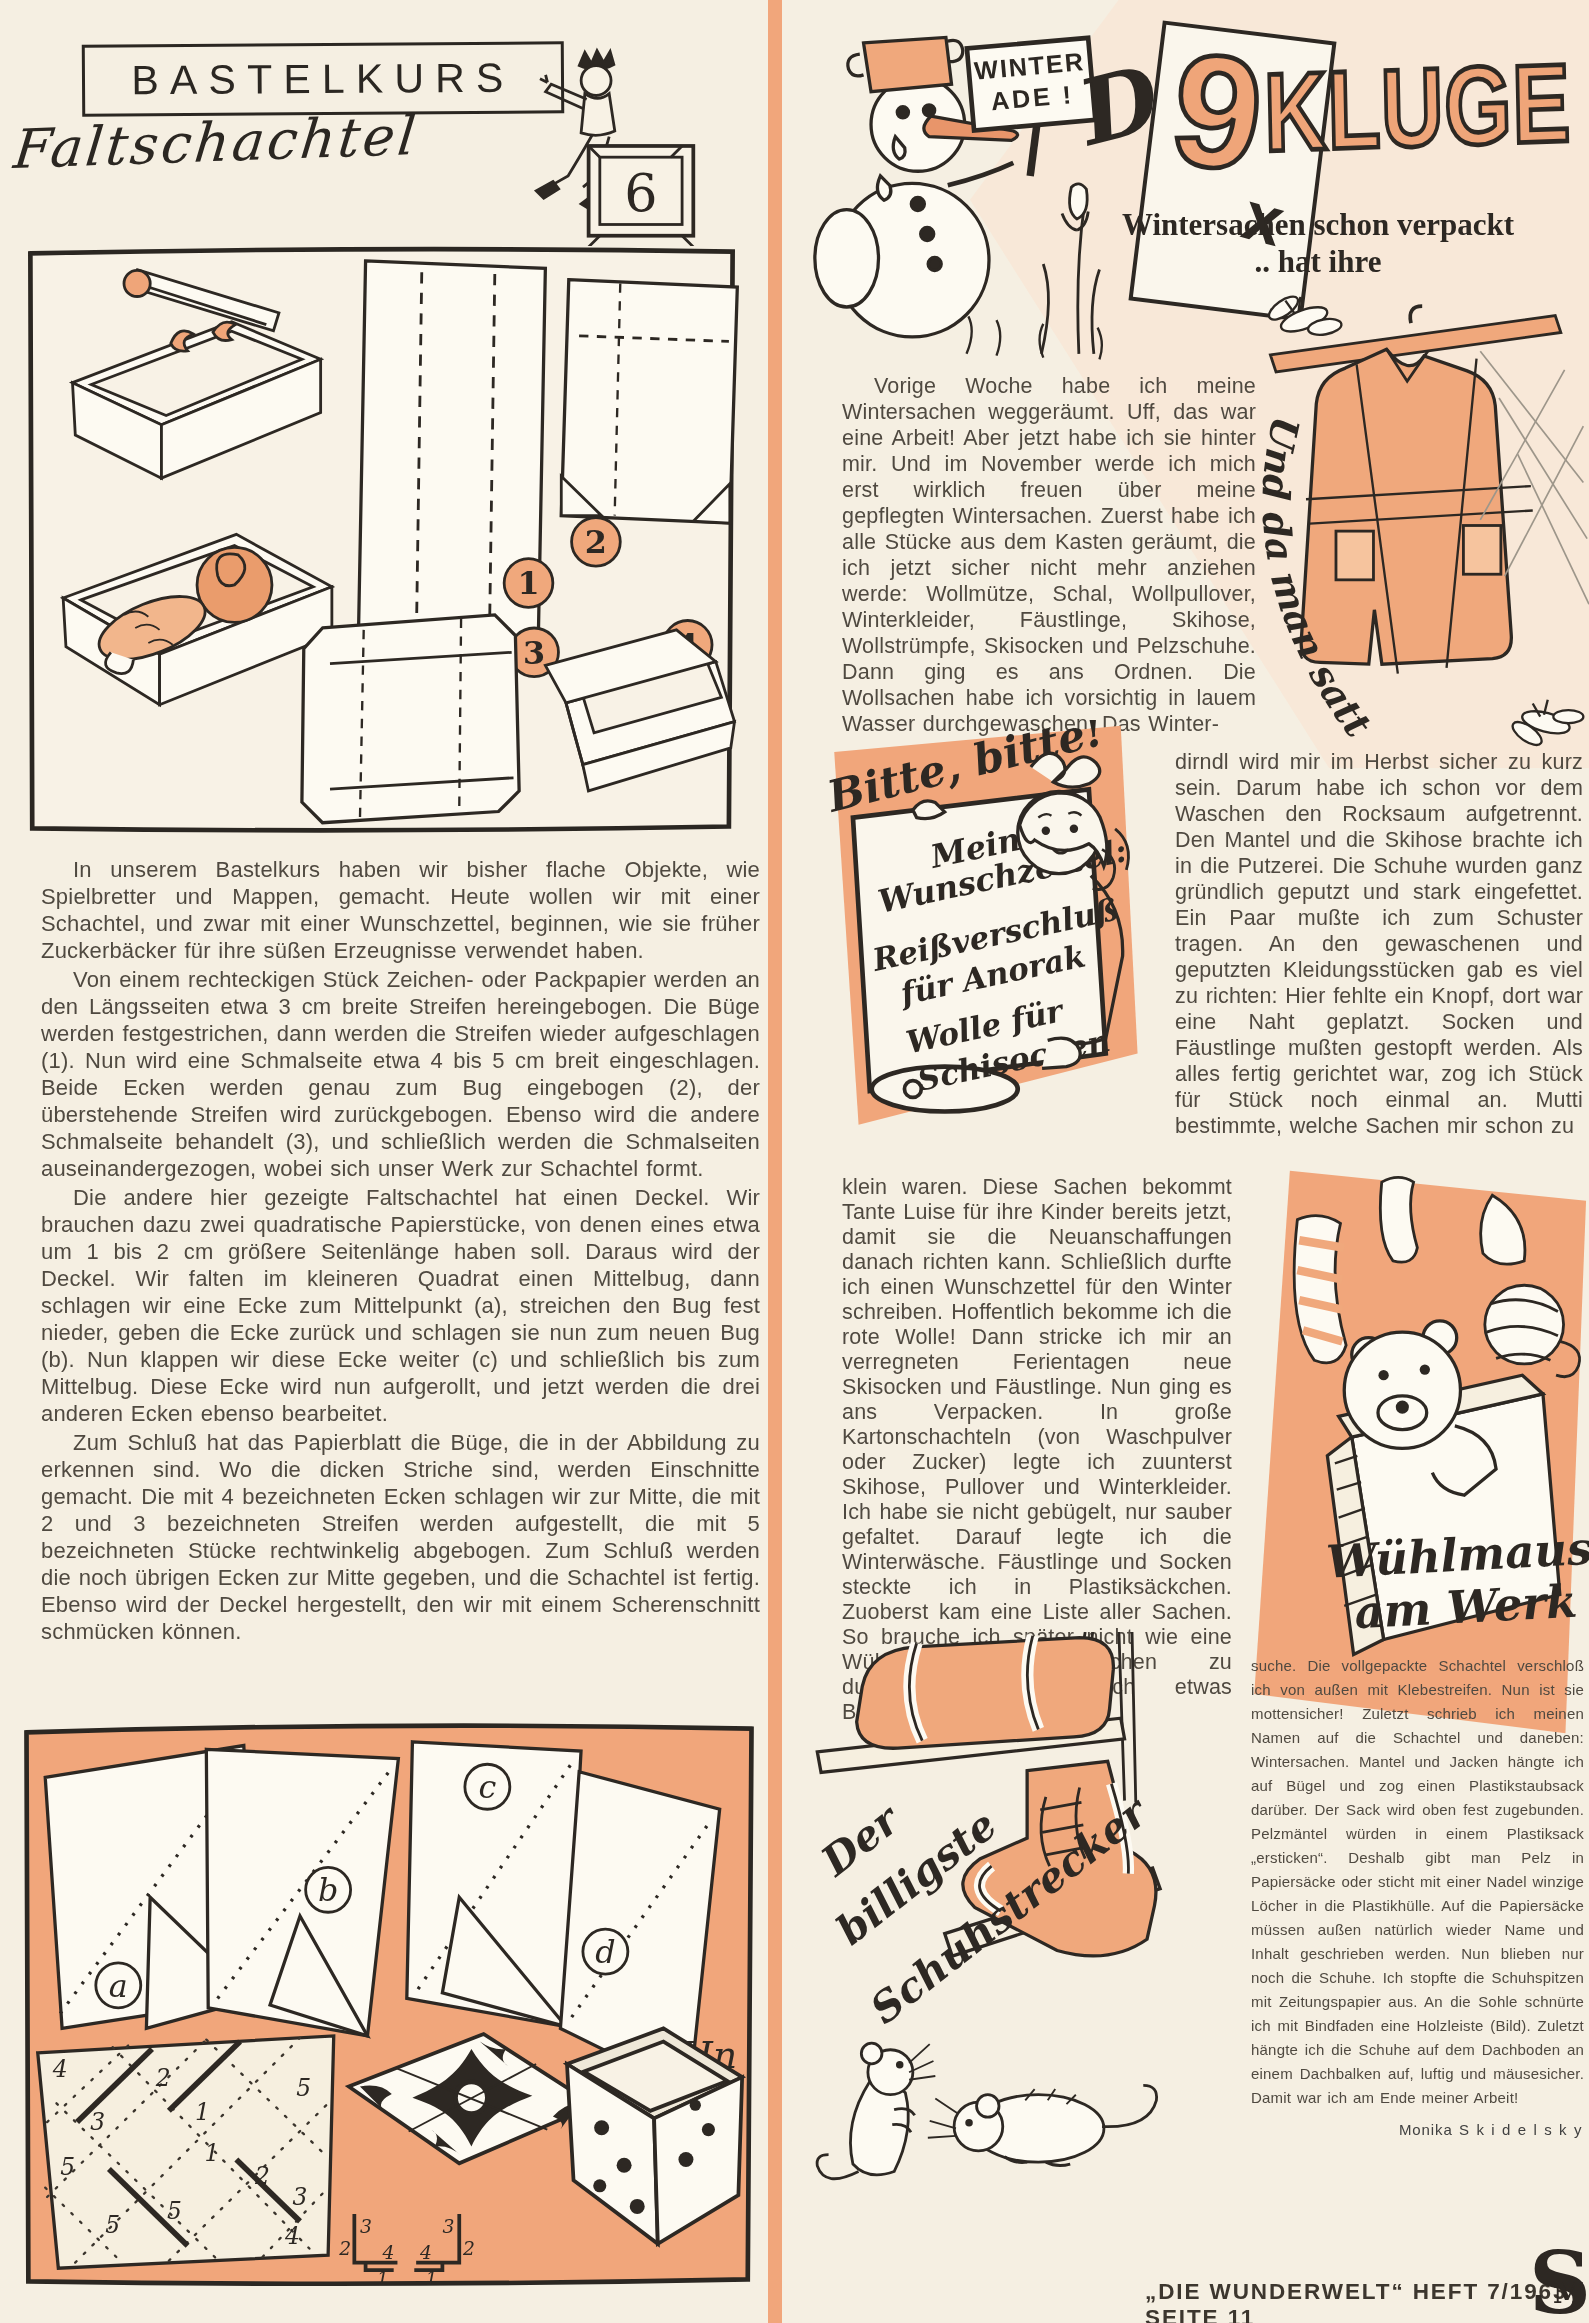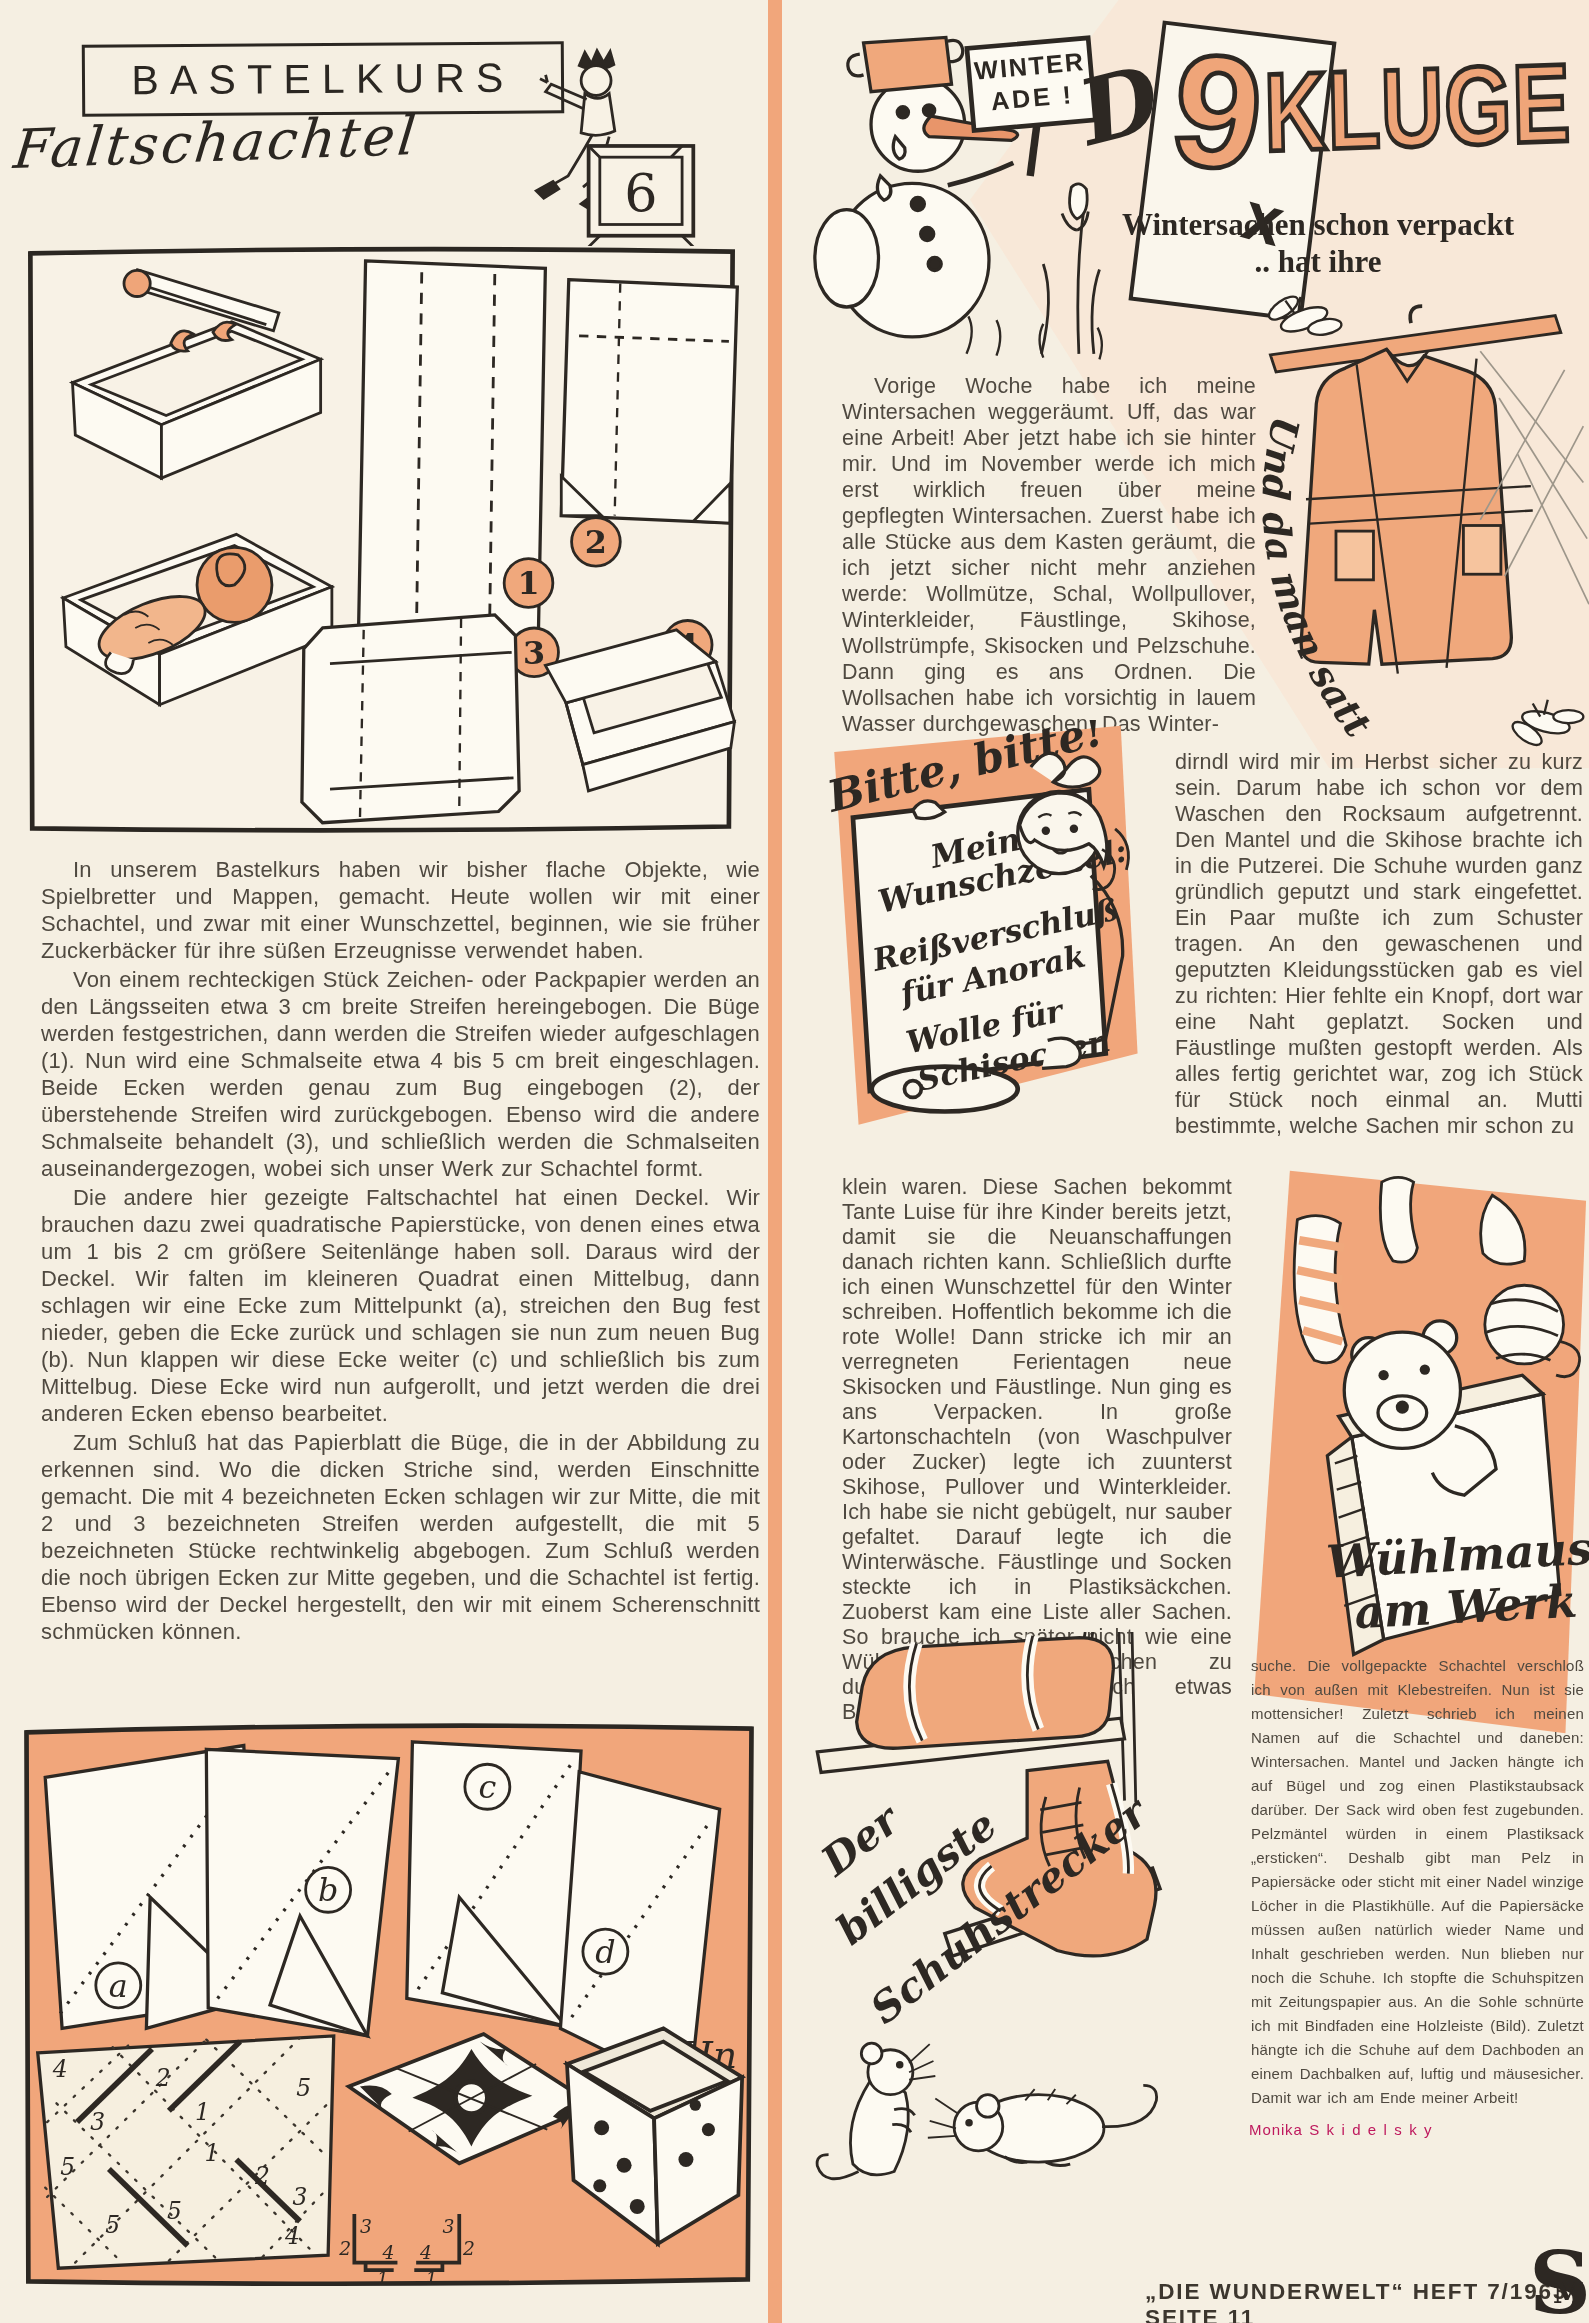--- a/index.html
+++ b/index.html
@@ -6,21 +6,21 @@
   #page{position:relative;width:1589px;height:2324px;background:#f5efe2;overflow:hidden;
         font-family:"Liberation Sans",sans-serif;color:#4f4940;}
   .abs{position:absolute;}
   
   .bodycol{font-size:22px;line-height:27px;text-align:justify;color:#4f4940;
            letter-spacing:0.2px;word-spacing:1.4px;hyphens:auto;}
   .bodycol p{margin:2px;text-indent:32px;}
   .noindent{text-indent:0 !important;}
   .rightcol{font-size:21.5px;line-height:26px;}
   .smallcol{font-size:15px;line-height:24px;}
-  .byline{text-align:left;padding-right:3.7px;margin-top:7.5px;letter-spacing:0.9px;color:#be185d;}
+  .byline{text-align:right;padding-right:3.7px;margin-top:7.5px;letter-spacing:0.9px;color:#404040;}
   
   #kicker-box{left:82px;top:43px;width:476px;height:66px;border:3.7px solid #2b2722;
       display:flex;align-items:center;justify-content:center;transform:rotate(-.4deg);
       font-size:41px;letter-spacing:11.2px;color:#2b2722;font-weight:500;}
   #article-title{left:15px;top:111px;font-family:"DejaVu Serif",serif;font-style:italic;
       font-size:54px;color:#2b2722;transform:skewX(-8deg) rotate(-2deg);letter-spacing:2.8px;}
   #headline-die{left:1079px;top:41px;font-family:"DejaVu Serif",serif;font-style:italic;
       font-weight:bold;font-size:90px;color:#2d2823;transform:rotate(-14deg);}
   #nine-card{left:1145px;top:30px;width:167px;height:274px;background:#faf6ec;
       border:4.7px solid #2d2823;transform:rotate(7deg);}

